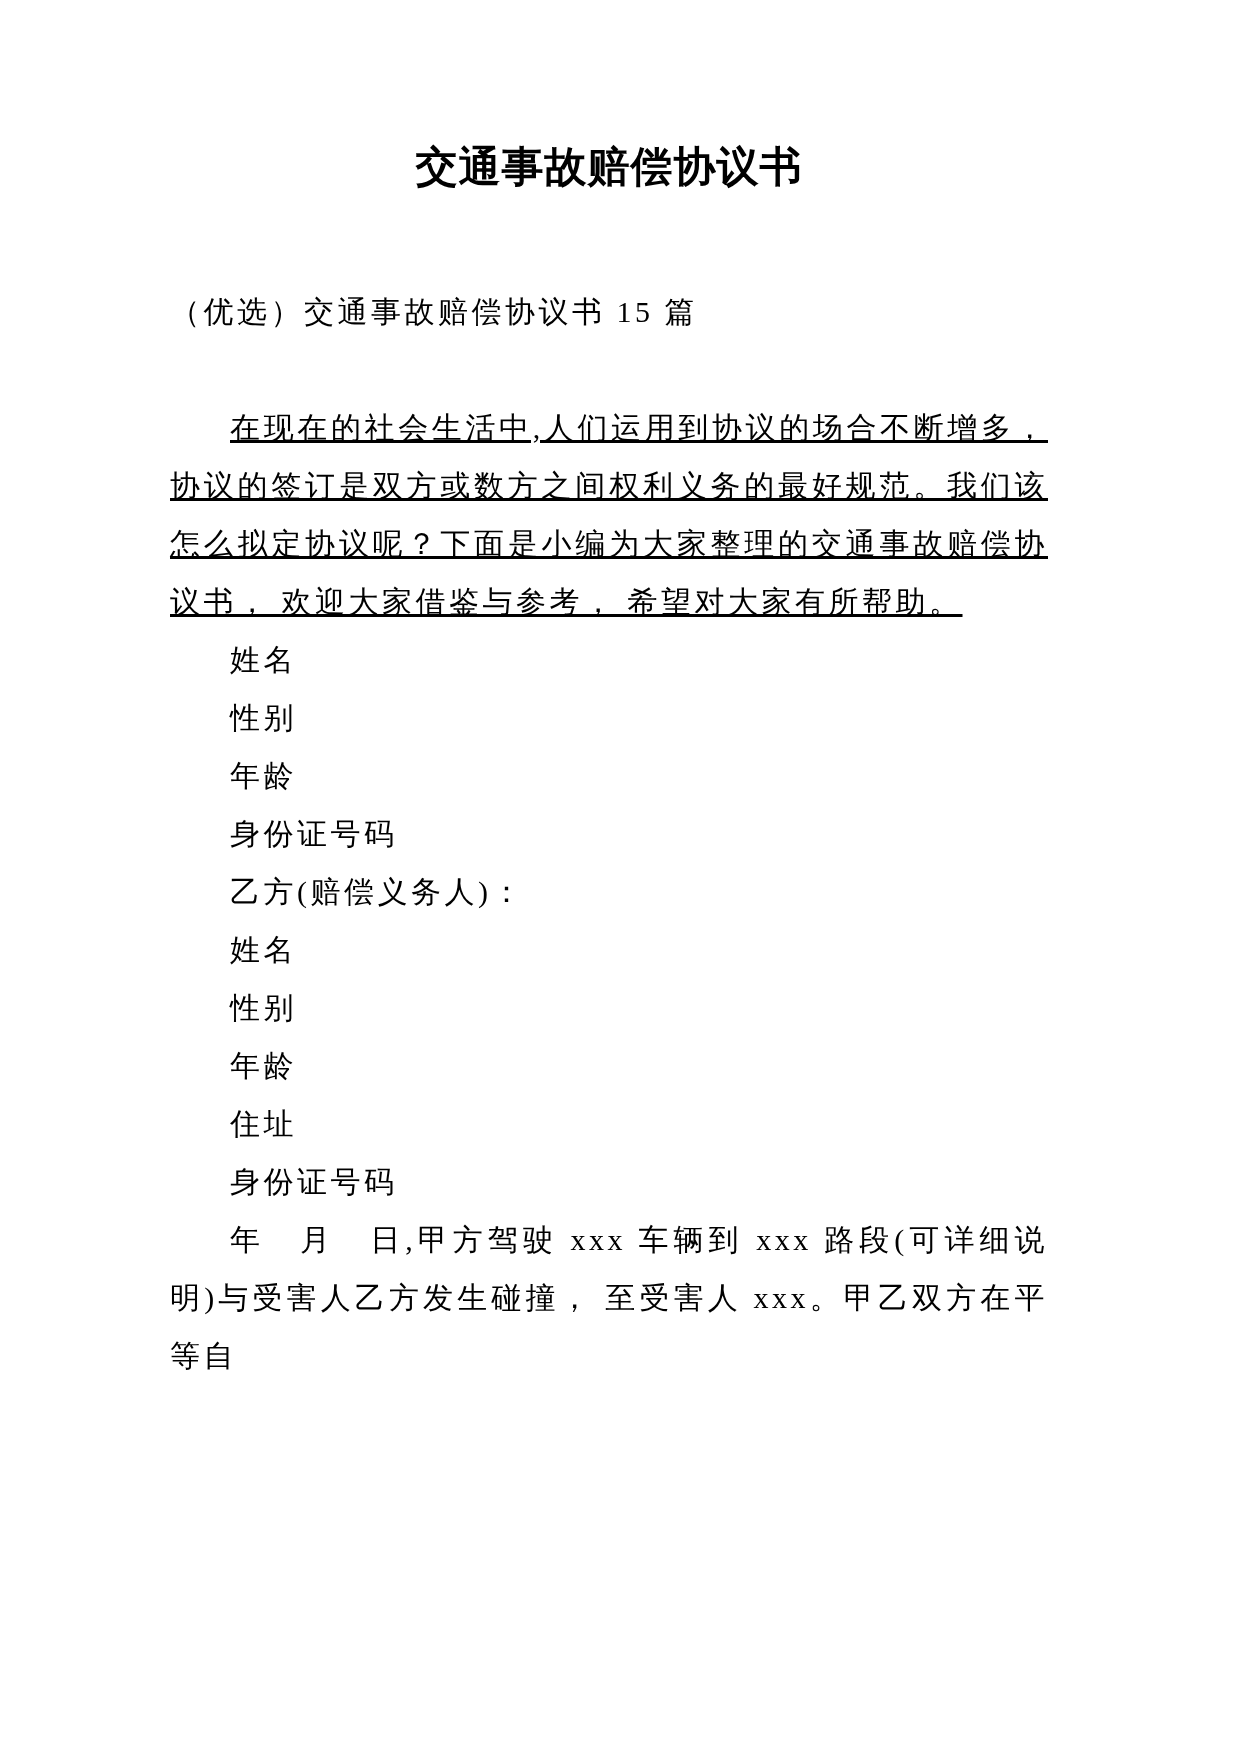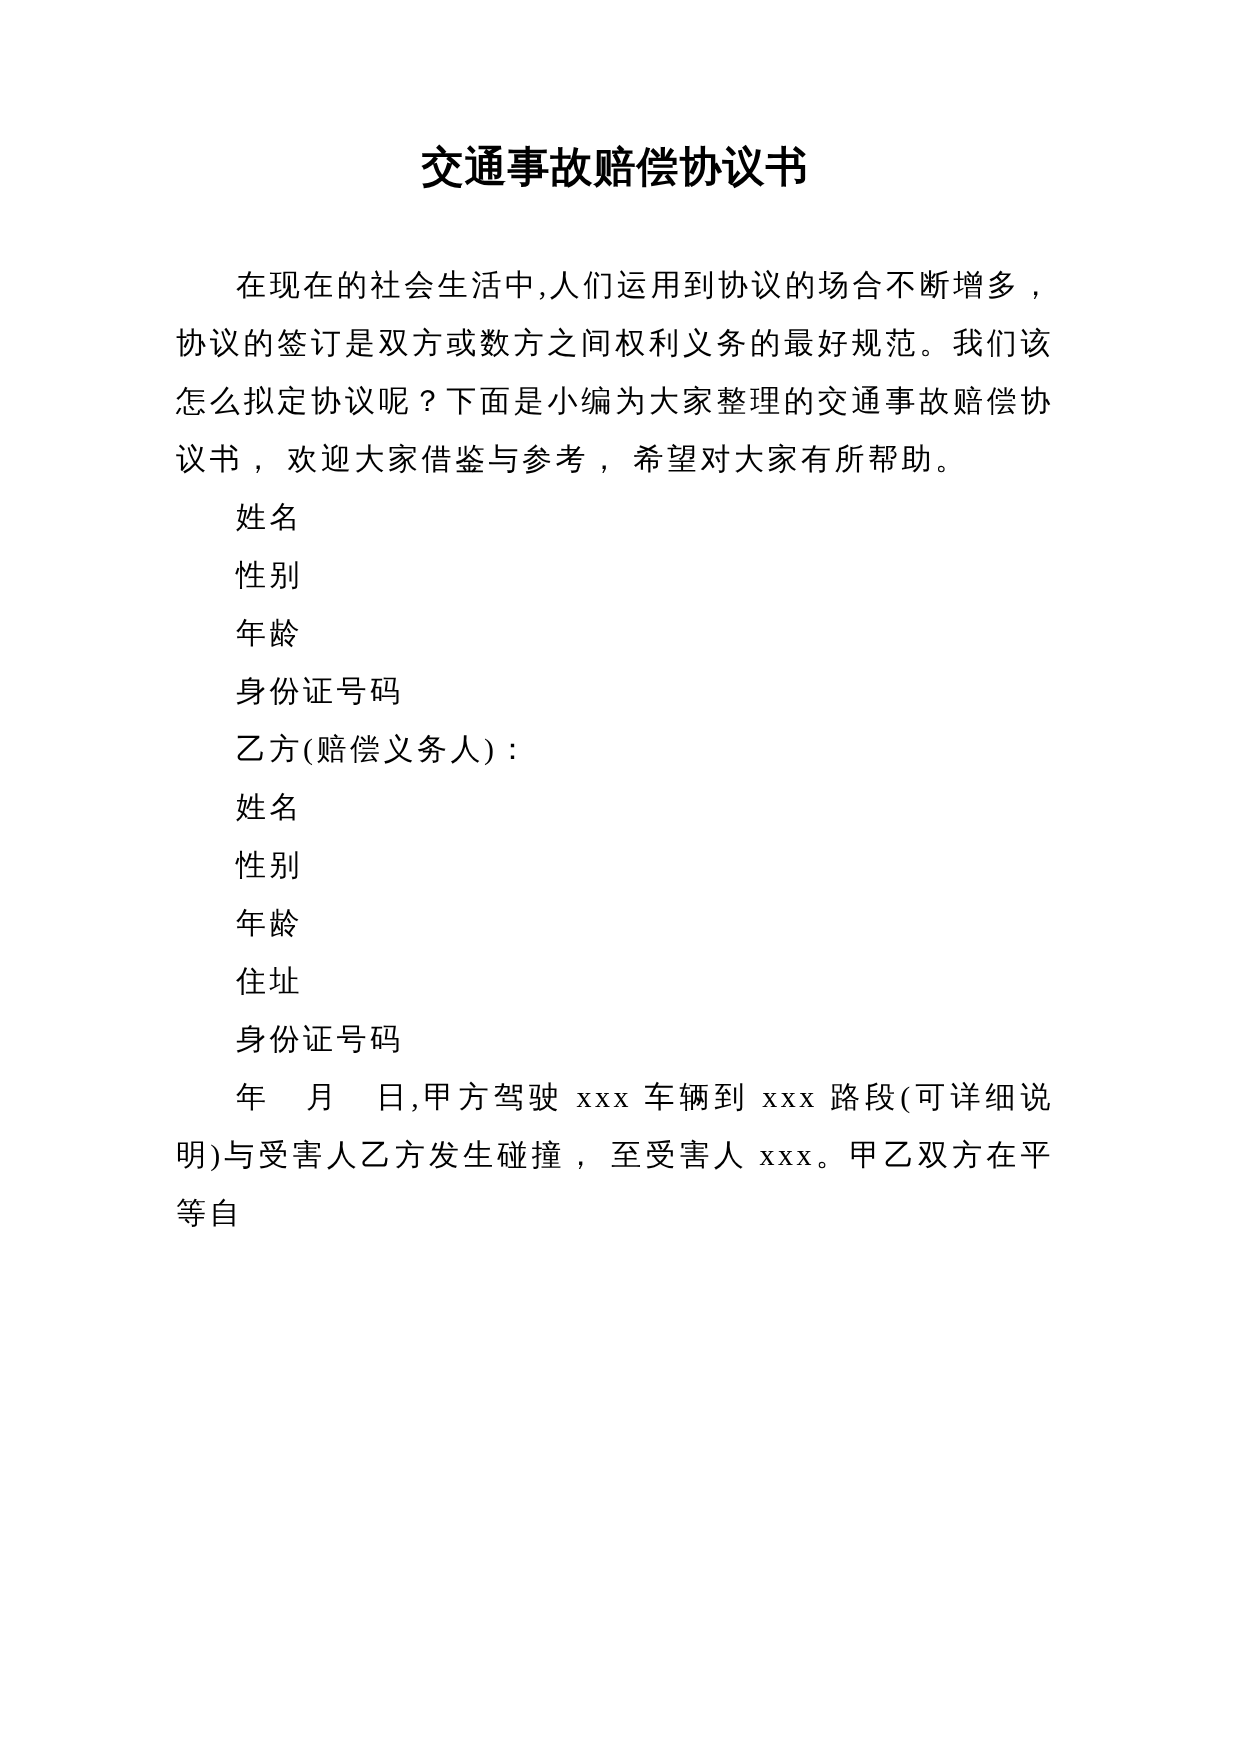--- a/index.html
+++ b/index.html
@@ -11,21 +11,21 @@
     position: relative;
     width: 1241px;
     height: 1754px;
     background: #ffffff;
     color: #000000;
     font-family: "Liberation Serif", "DejaVu Serif", serif;
     overflow: hidden;
   }
   .content {
     position: absolute;
-    left: 176px;
+    left: 170px;
     top: 0;
     width: 878px;
   }
   .title {
     margin: 136px 0 0 0;
     font-size: 42px;
     line-height: 62px;
     font-weight: bold;
     text-align: center;
     letter-spacing: 1px;
@@ -37,37 +37,39 @@
     line-height: 58px;
     letter-spacing: 3.5px;
     white-space: pre-wrap;
     word-break: break-all;
   }
   .subtitle {
     margin-top: 85px;
   }
   .gap-above {
     margin-top: 58px;
+    text-decoration: underline;
   }
   .indent {
     text-indent: 60px;
   }
   .justify {
     text-align: justify;
     text-justify: inter-character;
   }
 </style>
 </head>
 <body>
 
 <div class="page">
   <div class="content">
 
     <h1 class="title">交通事故赔偿协议书</h1>
 
+    <p class="para subtitle">（优选）交通事故赔偿协议书 15 篇</p>
 
     <p class="para gap-above indent justify">在现在的社会生活中,人们运用到协议的场合不断增多，协议的签订是双方或数方之间权利义务的最好规范。我们该怎么拟定协议呢？下面是小编为大家整理的交通事故赔偿协议书， 欢迎大家借鉴与参考， 希望对大家有所帮助。</p>
 
 
     <p class="para indent">姓名</p>
     <p class="para indent">性别</p>
     <p class="para indent">年龄</p>
     <p class="para indent">身份证号码</p>
     <p class="para indent">乙方(赔偿义务人)：</p>
     <p class="para indent">姓名</p>

